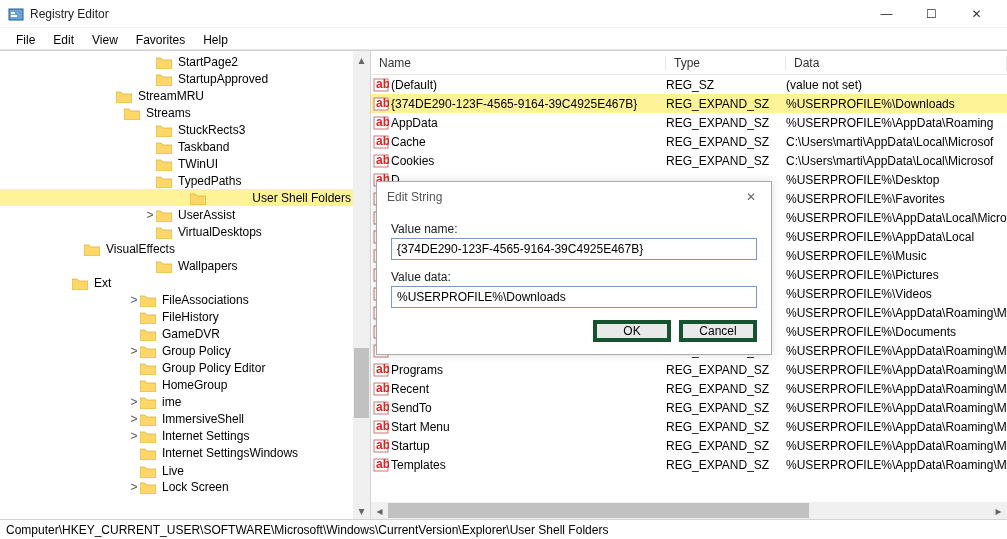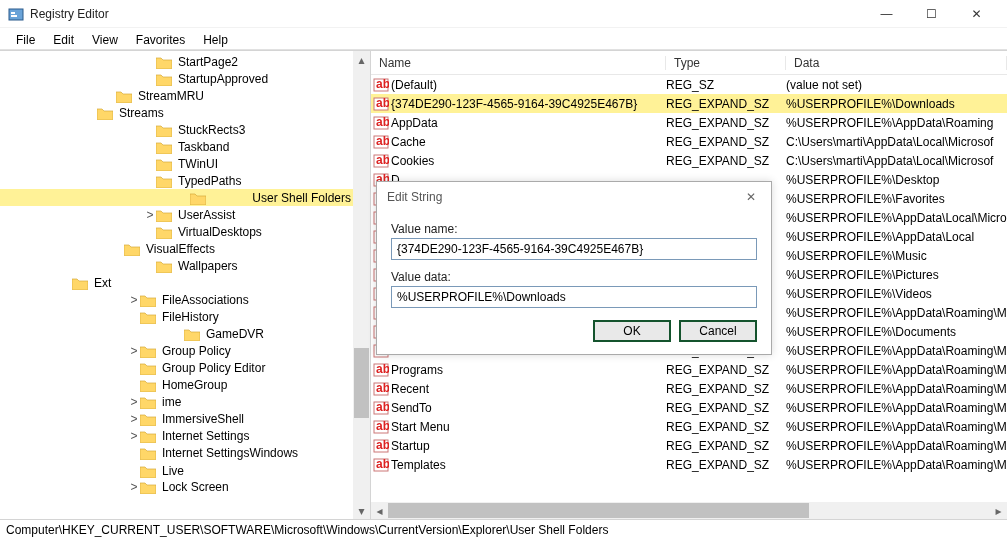--- a/index.html
+++ b/index.html
@@ -55,21 +55,21 @@
 
 
 .dialog { position: absolute; left: 376px; top: 181px; width: 396px; background: #fff; border: 1px solid #aaa; box-shadow: 0 0 8px rgba(0,0,0,0.15); }
 .dialog-title { height: 30px; display:flex; align-items:center; padding: 0 10px; color:#555; background:#fff; }
 .dialog-title .spacer { flex:1; }
 .dialog-title .close { width:20px; text-align:center; color:#666; }
 .dialog-body { padding: 6px 14px 12px; }
 .dialog-body label { display:block; margin-top:4px; color:#222; }
 .dialog-body input { width: 100%; height: 22px; border: 1px solid #7a99b8; padding: 0 5px; margin-top: 2px; }
 .dlg-btns { display:flex; justify-content:flex-end; gap:8px; margin-top:12px; }
-.dlg-btns button { width: 78px; height: 22px; border:2px solid #14532d; background:#e9e9e9; }
+.dlg-btns button { width: 78px; height: 22px; border:4px solid #14532d; background:#e9e9e9; }
 
 svg { display:block; }
 </style>
 </head>
 <body>
 
 <div class="titlebar">
   <span class="app-icon">
     <svg viewBox="0 0 16 16">
         <rect x="1" y="3" width="14" height="11" fill="#6aa3d8" stroke="#2b5b8b"></rect>
@@ -111,21 +111,21 @@
             </svg></span>
           <span class="label">StartupApproved</span>
         </div>
         <div class="tree-node" style="padding-left: 104px;">
           <span class="caret"></span>
           <span><svg class="folder" viewBox="0 0 16 13">
               <path d="M0 2h5l2 2h9v8a1 1 0 0 1-1 1H1a1 1 0 0 1-1-1V2z" fill="#ffd768" stroke="#d6a93a" stroke-width="0.7"></path>
             </svg></span>
           <span class="label">StreamMRU</span>
         </div>
-        <div class="tree-node" style="padding-left: 85px;">
+        <div class="tree-node" style="padding-left: 112px;">
           <span class="caret"></span>
           <span><svg class="folder" viewBox="0 0 16 13">
               <path d="M0 2h5l2 2h9v8a1 1 0 0 1-1 1H1a1 1 0 0 1-1-1V2z" fill="#ffd768" stroke="#d6a93a" stroke-width="0.7"></path>
             </svg></span>
           <span class="label">Streams</span>
         </div>
         <div class="tree-node" style="padding-left: 144px;">
           <span class="caret"></span>
           <span><svg class="folder" viewBox="0 0 16 13">
               <path d="M0 2h5l2 2h9v8a1 1 0 0 1-1 1H1a1 1 0 0 1-1-1V2z" fill="#ffd768" stroke="#d6a93a" stroke-width="0.7"></path>
@@ -167,21 +167,21 @@
             </svg></span>
           <span class="label">UserAssist</span>
         </div>
         <div class="tree-node" style="padding-left: 144px;">
           <span class="caret"></span>
           <span><svg class="folder" viewBox="0 0 16 13">
               <path d="M0 2h5l2 2h9v8a1 1 0 0 1-1 1H1a1 1 0 0 1-1-1V2z" fill="#ffd768" stroke="#d6a93a" stroke-width="0.7"></path>
             </svg></span>
           <span class="label">VirtualDesktops</span>
         </div>
-        <div class="tree-node" style="padding-left: 112px;">
+        <div class="tree-node" style="padding-left: 72px;">
           <span class="caret"></span>
           <span><svg class="folder" viewBox="0 0 16 13">
               <path d="M0 2h5l2 2h9v8a1 1 0 0 1-1 1H1a1 1 0 0 1-1-1V2z" fill="#ffd768" stroke="#d6a93a" stroke-width="0.7"></path>
             </svg></span>
           <span class="label">VisualEffects</span>
         </div>
         <div class="tree-node" style="padding-left: 144px;">
           <span class="caret"></span>
           <span><svg class="folder" viewBox="0 0 16 13">
               <path d="M0 2h5l2 2h9v8a1 1 0 0 1-1 1H1a1 1 0 0 1-1-1V2z" fill="#ffd768" stroke="#d6a93a" stroke-width="0.7"></path>
@@ -202,21 +202,21 @@
             </svg></span>
           <span class="label">FileAssociations</span>
         </div>
         <div class="tree-node" style="padding-left: 128px;">
           <span class="caret"></span>
           <span><svg class="folder" viewBox="0 0 16 13">
               <path d="M0 2h5l2 2h9v8a1 1 0 0 1-1 1H1a1 1 0 0 1-1-1V2z" fill="#ffd768" stroke="#d6a93a" stroke-width="0.7"></path>
             </svg></span>
           <span class="label">FileHistory</span>
         </div>
-        <div class="tree-node" style="padding-left: 128px; margin-left: 44px;">
+        <div class="tree-node" style="padding-left: 128px;">
           <span class="caret"></span>
           <span><svg class="folder" viewBox="0 0 16 13">
               <path d="M0 2h5l2 2h9v8a1 1 0 0 1-1 1H1a1 1 0 0 1-1-1V2z" fill="#ffd768" stroke="#d6a93a" stroke-width="0.7"></path>
             </svg></span>
           <span class="label">GameDVR</span>
         </div>
         <div class="tree-node" style="padding-left: 128px;">
           <span class="caret">&gt;</span>
           <span><svg class="folder" viewBox="0 0 16 13">
               <path d="M0 2h5l2 2h9v8a1 1 0 0 1-1 1H1a1 1 0 0 1-1-1V2z" fill="#ffd768" stroke="#d6a93a" stroke-width="0.7"></path>

